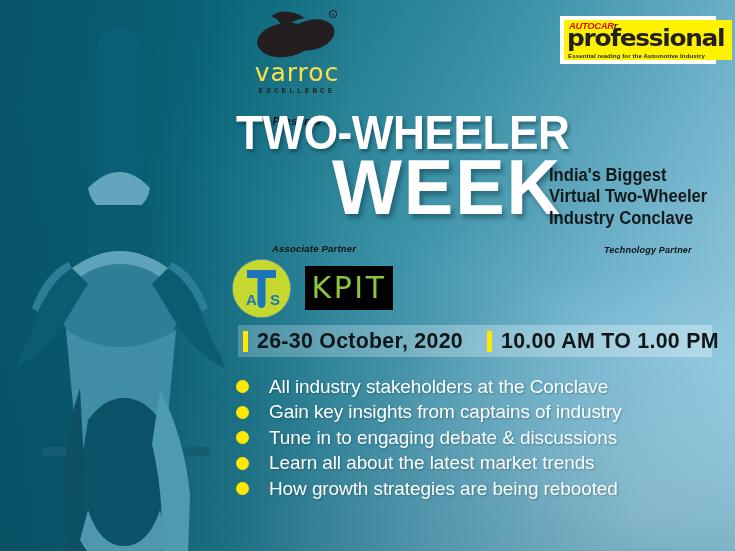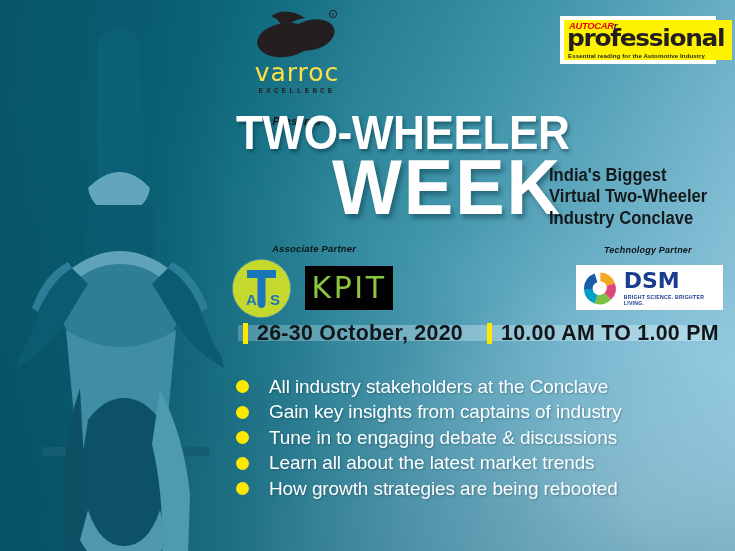--- a/index.html
+++ b/index.html
@@ -74,21 +74,21 @@
   .kpit span{color:#8cc63e;font-family:"DejaVu Sans",sans-serif;font-weight:400;
     font-size:30px;letter-spacing:2.5px;line-height:1;}
   .dsm{position:absolute;left:576px;top:265px;width:147px;height:45px;background:#ffffff;
     display:flex;align-items:center;padding-left:6px;box-sizing:border-box;}
   .dsm-txt{margin-left:5px;}
   .dsm-name{font-family:"DejaVu Sans",sans-serif;font-weight:700;font-size:22px;
     color:#1b3d8f;line-height:1;letter-spacing:0px;}
   .dsm-tag{font-size:5.2px;font-weight:700;color:#1b3d8f;letter-spacing:.25px;margin-top:2px;}
 
   
-  .datebar{position:absolute;left:238px;top:325px;width:474px;height:16px;
+  .datebar{position:absolute;left:238px;top:325px;width:474px;height:32px;
     background:linear-gradient(90deg, rgba(190,222,234,.30) 0%, rgba(200,228,240,.42) 50%, rgba(210,234,244,.52) 100%);
     display:flex;align-items:center;}
   .ybar{width:5px;height:21px;background:#ffe800;flex:none;}
   .dtext{font-family:"Liberation Sans Narrow","Liberation Sans",sans-serif;font-weight:700;
     font-size:22px;color:#111618;letter-spacing:.3px;white-space:nowrap;
     transform:scaleX(.97);transform-origin:left center;}
 
   
   .bullets{position:absolute;left:236px;top:374px;}
   .brow{display:flex;align-items:center;height:25.5px;}
@@ -181,34 +181,20 @@
       <path d="M14 10 h29 v8 h-10.5 v24 q0 6 -4 6 q-4 0 -4 -6 v-24 h-10.5 z" fill="#1b75bb"></path>
       <text x="13" y="45" font-size="15" font-weight="bold" fill="#1b75bb" font-family="Liberation Sans">A</text>
       <text x="37" y="45" font-size="15" font-weight="bold" fill="#1b75bb" font-family="Liberation Sans">S</text>
     </svg>
   </div>
 
   <div class="kpit">
     <span>KPIT</span>
   </div>
 
-  <div class="dsm">
-    <svg width="38" height="36" viewBox="0 0 38 36">
-      <path d="M19 2 a16 16 0 0 1 15 11 l-9 3 a7 7 0 0 0 -6 -5 z" fill="#f5a623"></path>
-      <path d="M34 13 a16 16 0 0 1 -4 17 l-7 -7 a7 7 0 0 0 2 -7 z" fill="#e0457b"></path>
-      <path d="M30 30 a16 16 0 0 1 -17 4 l3 -9 a7 7 0 0 0 7 -2 z" fill="#7ac143"></path>
-      <path d="M13 34 a16 16 0 0 1 -11 -15 l9 0 a7 7 0 0 0 5 6 z" fill="#00a0c6"></path>
-      <path d="M2 19 a16 16 0 0 1 11 -16 l3 9 a7 7 0 0 0 -5 7 z" fill="#1b5ca8"></path>
-      <circle cx="19" cy="18" r="6.5" fill="#ffffff"></circle>
-    </svg>
-    <div class="dsm-txt">
-      <div class="dsm-name">DSM</div>
-      <div class="dsm-tag">BRIGHT SCIENCE. BRIGHTER LIVING.</div>
-    </div>
-  </div>
 
   <div class="datebar">
     <div class="ybar" style="margin-left:5px;"></div>
     <div class="dtext" style="margin-left:9px;">26-30 October, 2020</div>
     <div class="ybar" style="margin-left:18px;"></div>
     <div class="dtext" style="margin-left:9px;">10.00 AM TO 1.00 PM</div>
   </div>
 
   <div class="bullets">
     <div class="brow">

